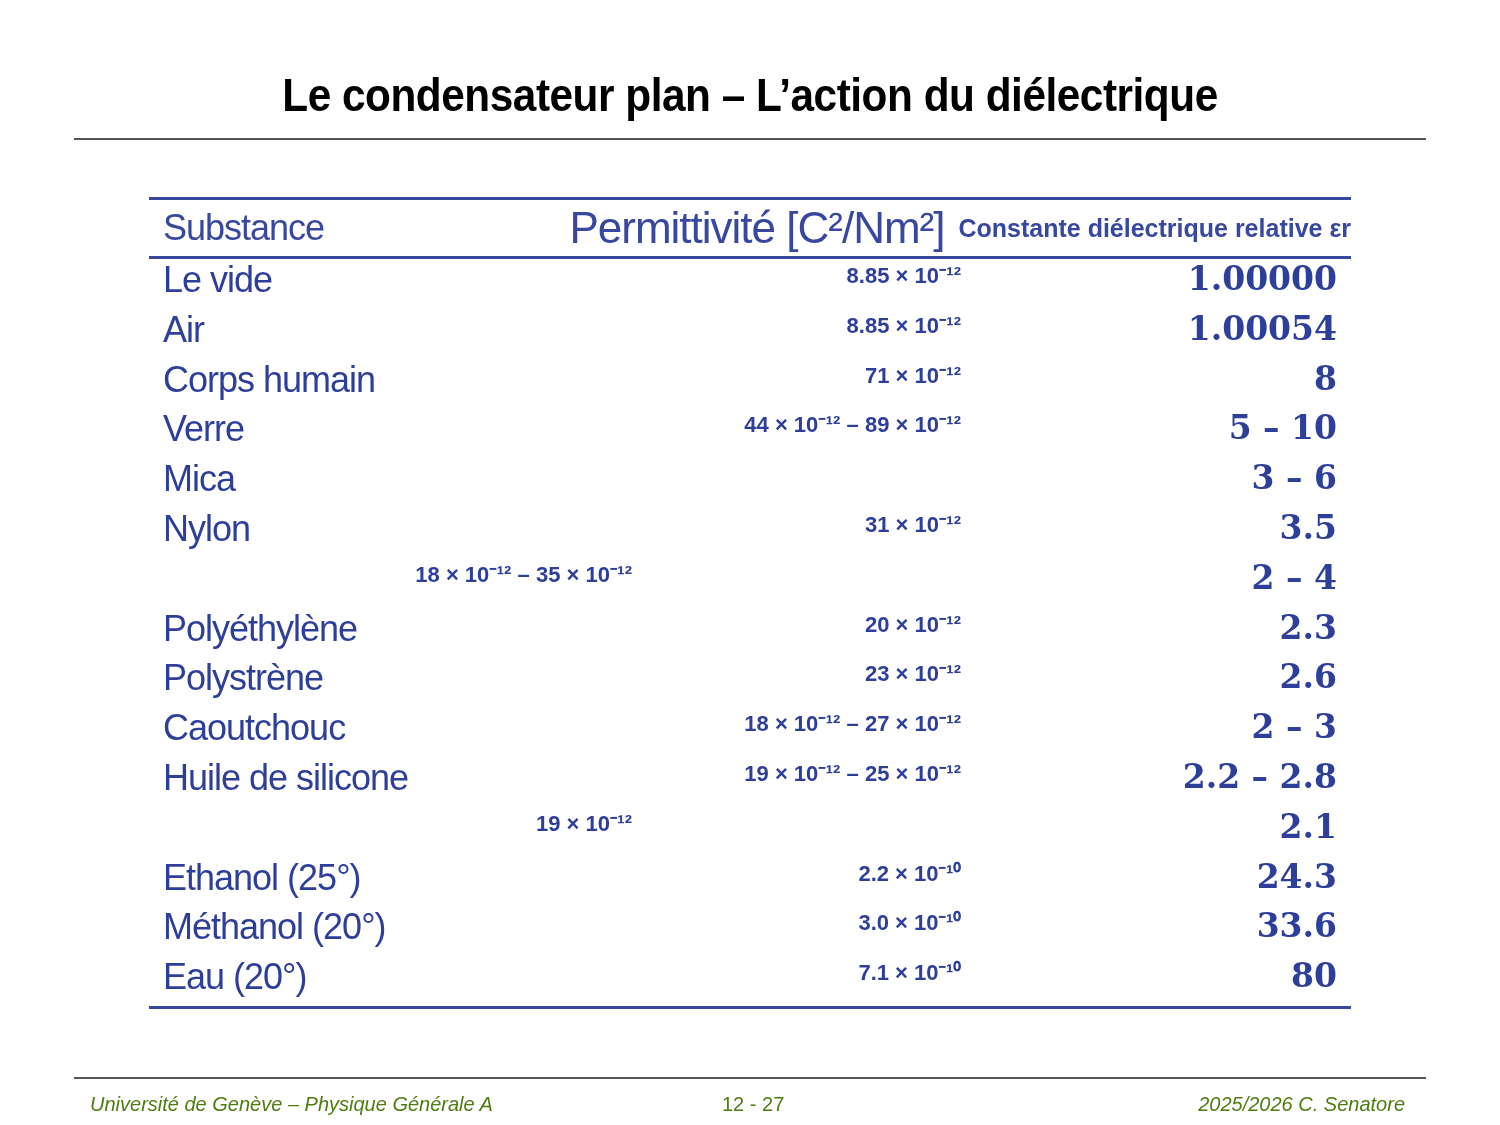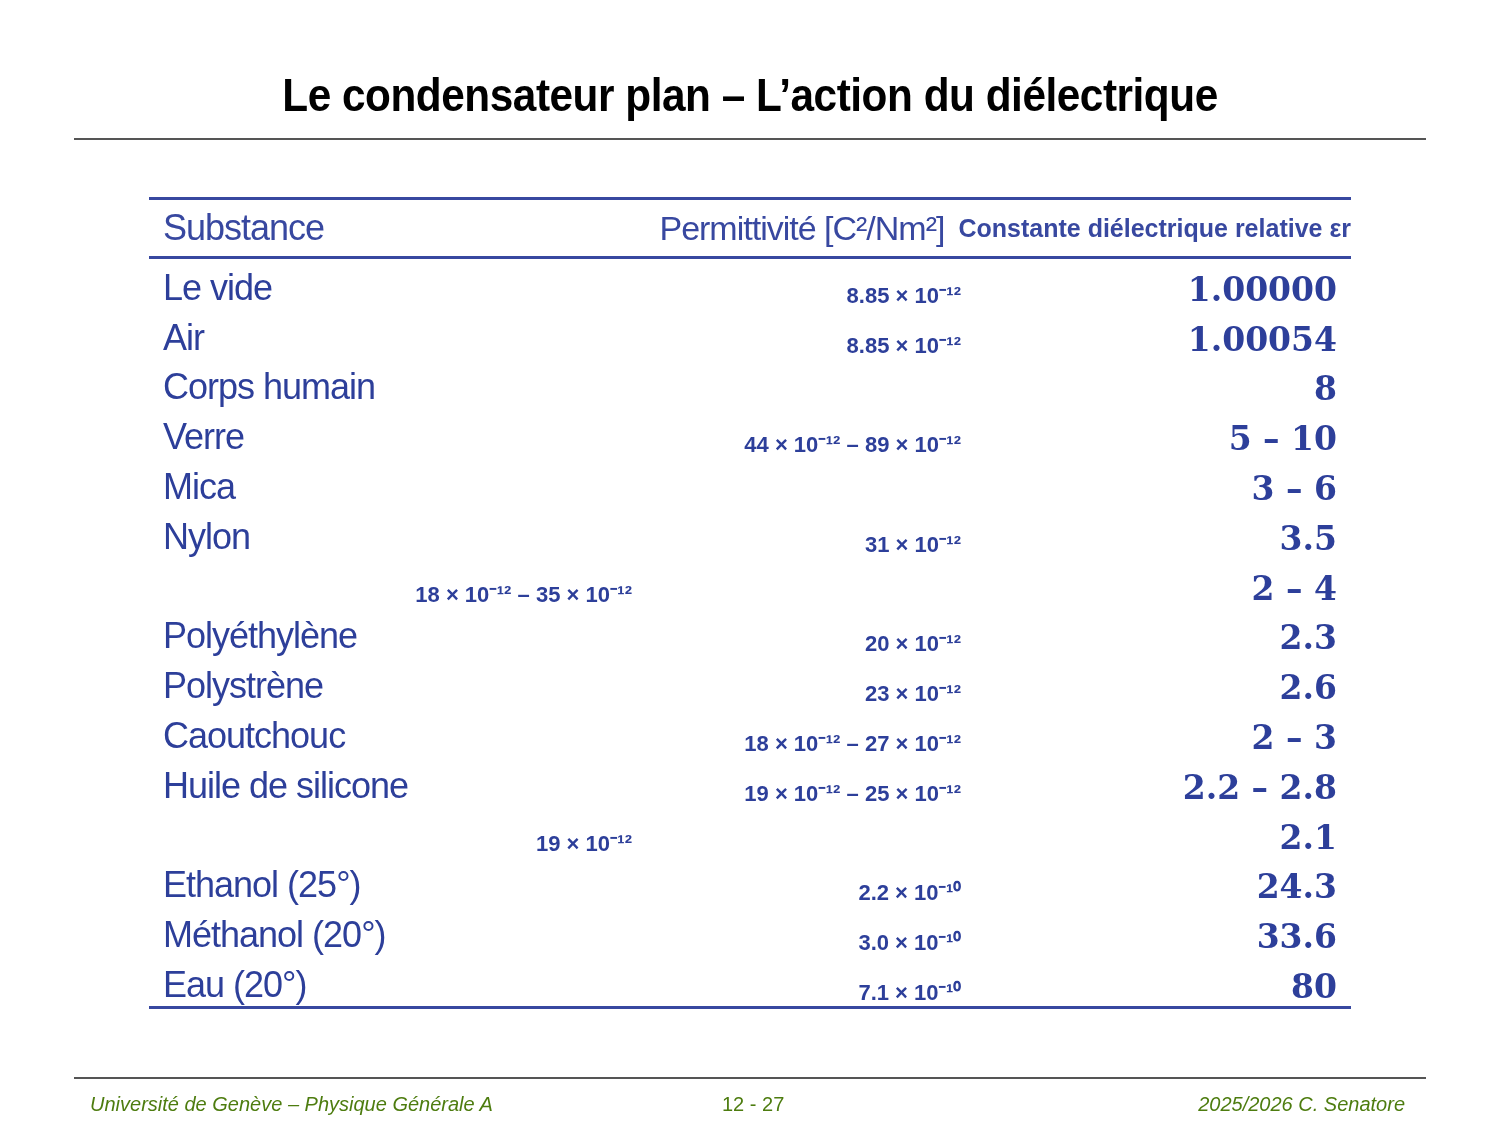--- a/index.html
+++ b/index.html
@@ -2,25 +2,25 @@
 <html><head>
 <meta charset="utf-8">
 <style>
   html, body { margin:0; padding:0; background:#ffffff; }
   body { width:1500px; height:1125px; position:relative; overflow:hidden; font-family:"Liberation Sans", sans-serif; }
   .title { position:absolute; left:0; width:1500px; top:68px; text-align:center; font-size:46px; font-weight:bold; color:#000; letter-spacing:-0.5px; transform:scaleX(0.92); }
   .title-rule { position:absolute; left:74px; width:1352px; top:138px; height:2px; background:#555; }
   .table-wrap { position:absolute; left:149px; top:197px; width:1202px; }
   .rule { height:3px; background:#3848a0; }
   .hdr { display:flex; height:56px; align-items:center; color:#3848a0; }
-  .row { display:flex; height:49.8px; align-items:flex-end; color:#2d3f9a; }
+  .row { display:flex; height:49.8px; align-items:flex-start; color:#2d3f9a; }
   .c1 { width:315px; padding-left:14px; font-family:"Liberation Sans", sans-serif; font-size:36px; letter-spacing:-1px; white-space:nowrap; }
   .c2 { width:483px; text-align:right; font-family:Liberation Sans, sans-serif; font-size:22px; font-weight:bold; white-space:nowrap; }
   .c3 { flex:1; text-align:right; padding-right:14px; font-family:"DejaVu Serif", serif; font-size:33px; font-weight:bold; white-space:nowrap; }
-  .hdr .c2 { font-family:"Liberation Sans", sans-serif; font-weight:normal; font-size:34px; letter-spacing:-1px; }
+  .hdr .c2 { font-family:"Liberation Sans", sans-serif; font-weight:normal; font-size:44px; letter-spacing:-1px; }
   .hdr .c3 { font-family:"Liberation Sans", sans-serif; font-weight:bold; font-size:25px; padding-right:0; text-align:left; padding-left:14px; color:#3848a0; }
   .footer-rule { position:absolute; left:74px; width:1352px; top:1077px; height:2px; background:#555; }
   .foot { position:absolute; top:1093px; font-size:20px; font-style:italic; color:#4d7c0f; }
   .foot.center { font-style:normal; }
 </style>
 </head>
 <body>
 
 <div class="title">Le condensateur plan   –   L’action du diélectrique</div>
 <div class="title-rule"></div>
@@ -39,20 +39,21 @@
         <div class="c2">8.85 × 10⁻¹²</div>
         <div class="c3">1.00000</div>
       </div>
     <div class="row">
         <div class="c1">Air</div>
         <div class="c2">8.85 × 10⁻¹²</div>
         <div class="c3">1.00054</div>
       </div>
     <div class="row">
         <div class="c1">Corps humain</div>
+        <div class="c2">71 × 10⁻¹²</div>
         <div class="c3">8</div>
       </div>
     <div class="row">
         <div class="c1">Verre</div>
         <div class="c2">44 × 10⁻¹² – 89 × 10⁻¹²</div>
         <div class="c3">5 – 10</div>
       </div>
     <div class="row">
         <div class="c1">Mica</div>
         <div class="c3">3 – 6</div>

